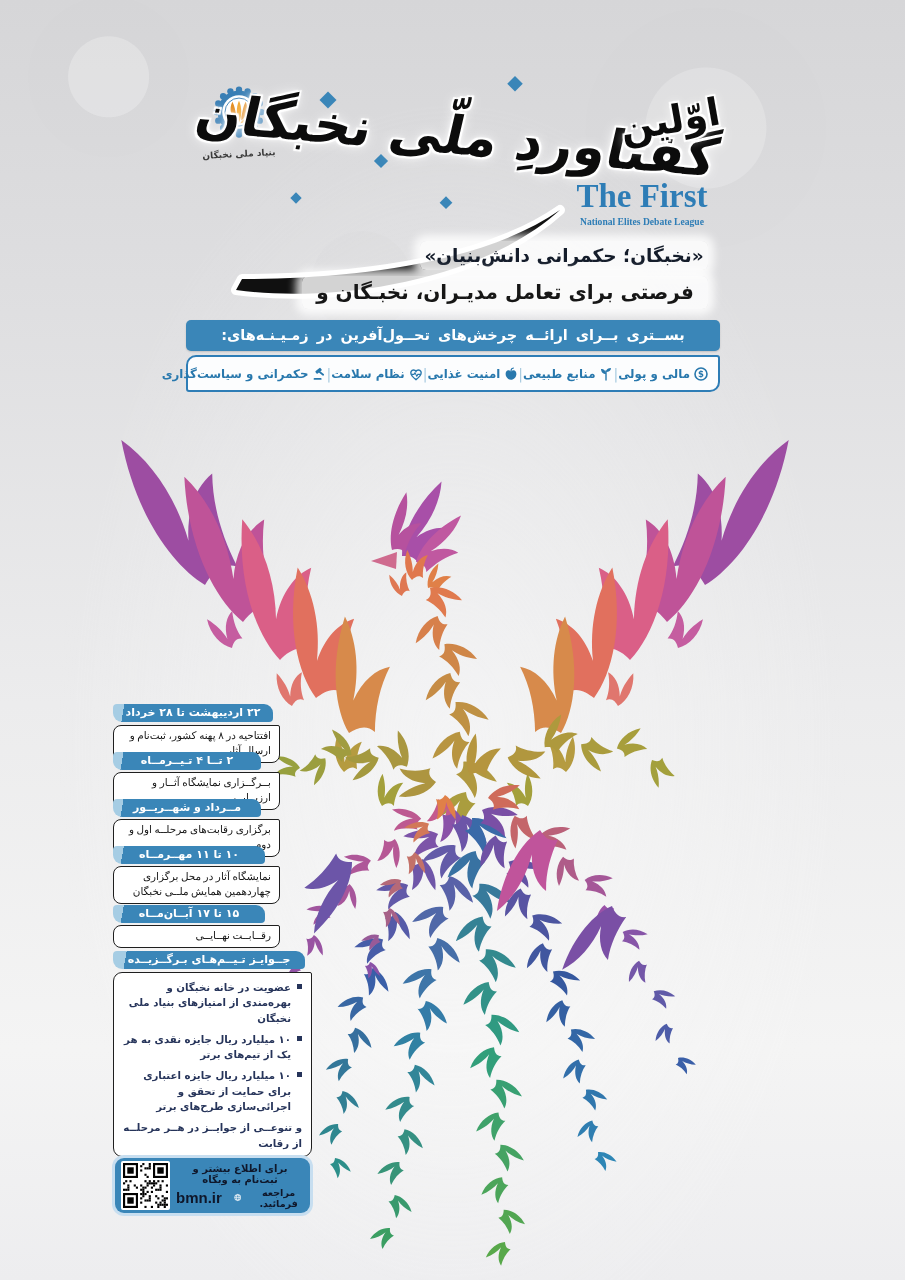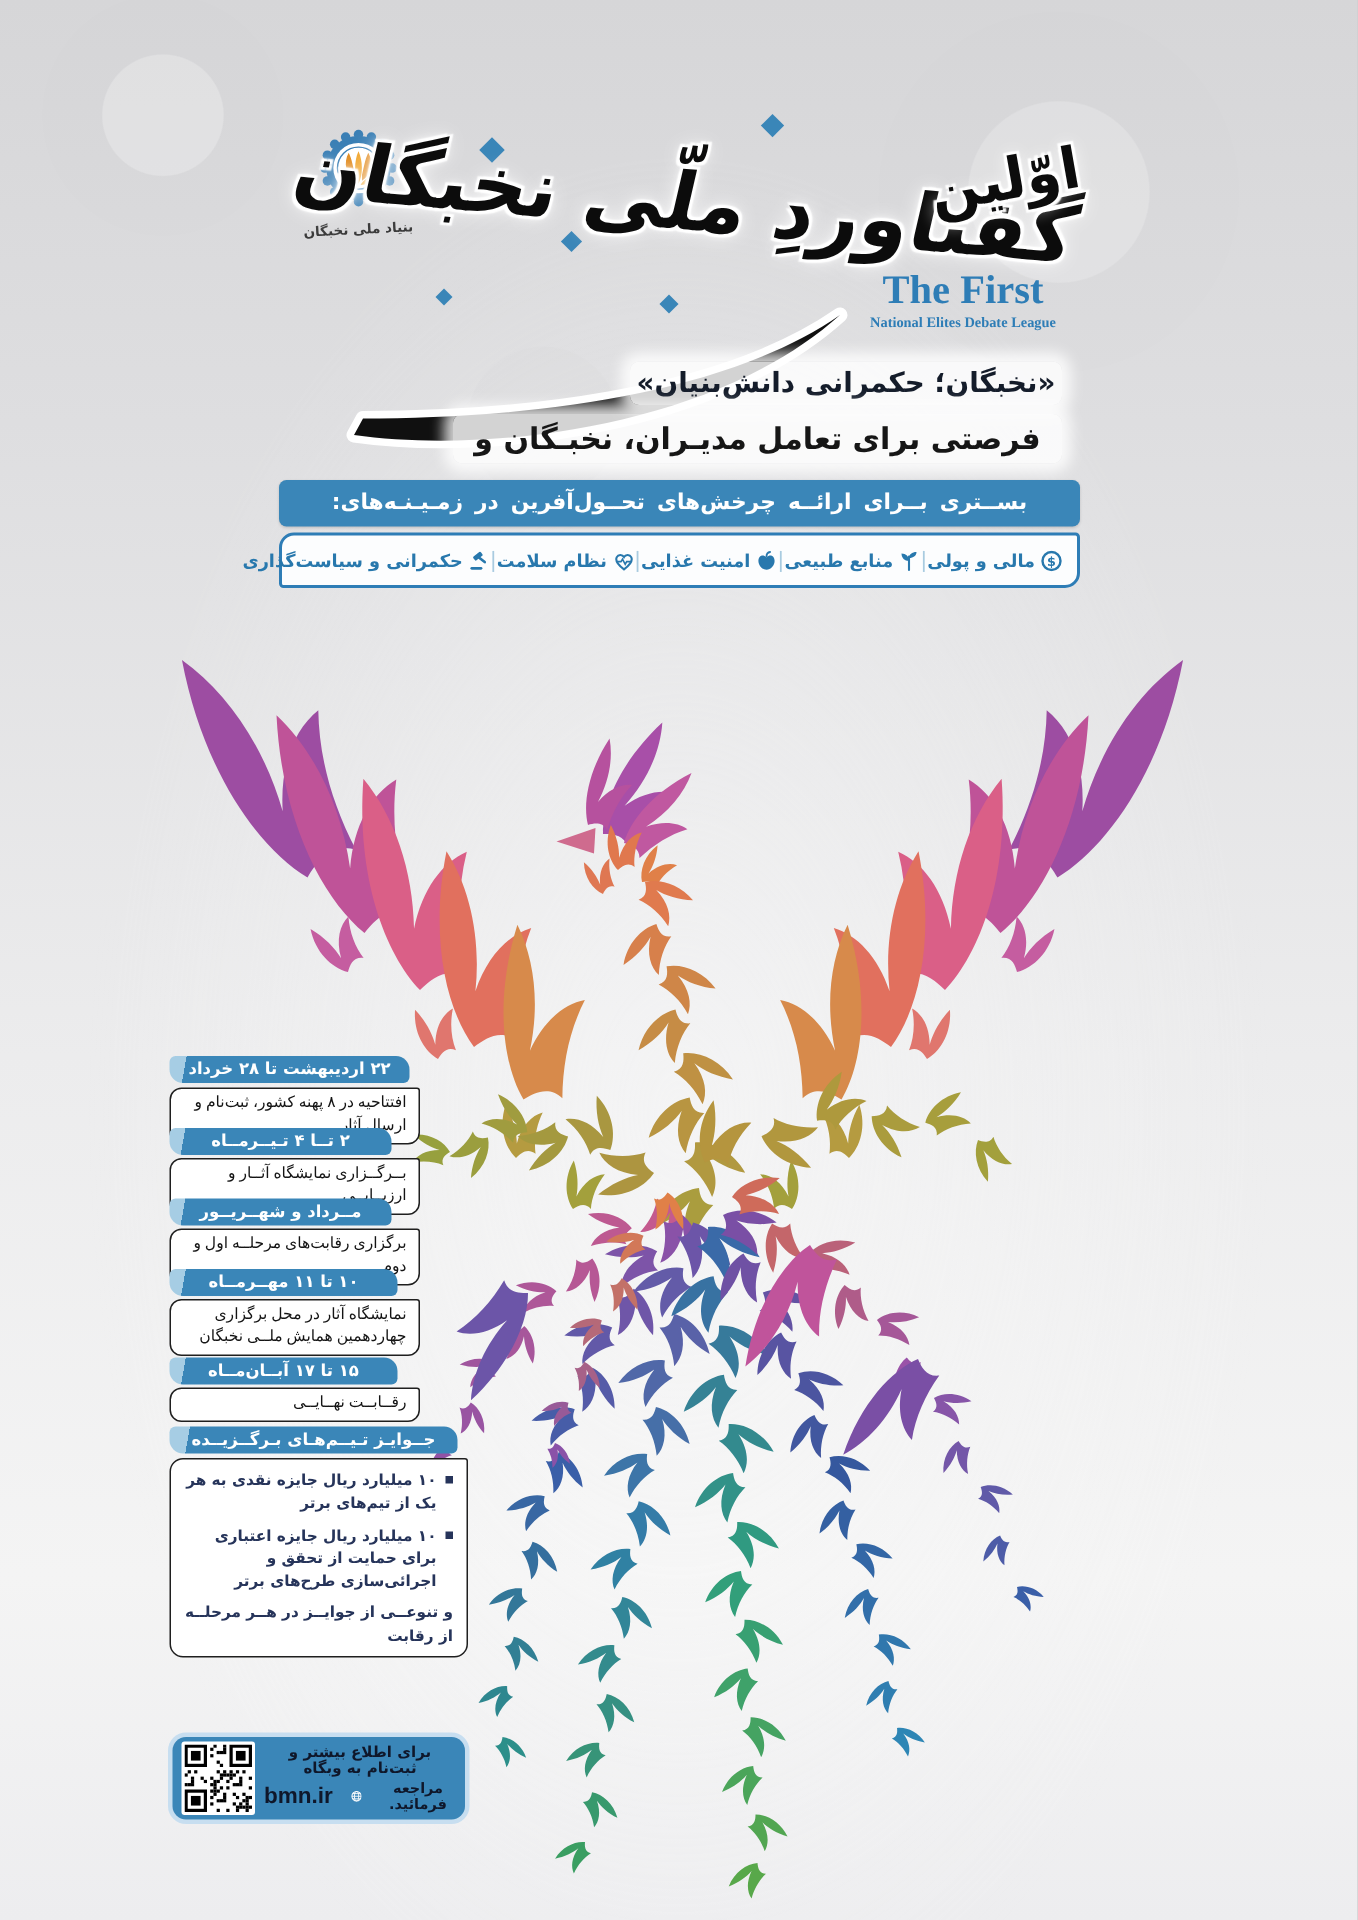--- a/index.html
+++ b/index.html
@@ -19,21 +19,21 @@
   
   .calli-wrap{position:absolute;left:198px;top:70px;width:530px;height:240px;}
   .calli-main{position:absolute;left:0;top:38px;width:520px;text-align:center;white-space:nowrap;
     font-size:53px;font-weight:bold;color:#0c0c0c;line-height:1.05;direction:rtl;
     transform:rotate(5deg) skewX(-8deg);
     text-shadow:0 0 3px #fff,0 0 6px #fff,2px 2px 1px #fff,-2px 2px 1px #fff,2px -2px 1px #fff,-2px -2px 1px #fff,0 0 14px #fff;}
   .first-word{position:absolute;left:618px;top:98px;width:104px;text-align:center;direction:rtl;
     font-size:38px;font-weight:bold;color:#0c0c0c;transform:rotate(-10deg);
     text-shadow:0 0 3px #fff,2px 2px 1px #fff,-2px 2px 1px #fff,2px -2px 1px #fff,-2px -2px 1px #fff,0 0 12px #fff;}
   .eng-block{position:absolute;left:572px;top:180px;width:140px;text-align:center;}
-  .eng-title{font-family:"Liberation Serif","DejaVu Serif",serif;font-size:27px;font-weight:bold;color:#2e7db6;line-height:1;}
+  .eng-title{font-family:"Liberation Serif","DejaVu Serif",serif;font-size:33px;font-weight:bold;color:#2e7db6;line-height:1;}
   .eng-sub{font-family:"Liberation Serif","DejaVu Serif",serif;font-size:9.6px;font-weight:bold;color:#2e7db6;margin-top:3px;}
   .halo{background:rgba(255,255,255,.82);box-shadow:0 0 9px 6px rgba(255,255,255,.82);border-radius:6px;}
   .slogan{position:absolute;left:420px;top:241px;width:288px;height:29px;line-height:29px;text-align:center;
     direction:rtl;font-size:18.5px;font-weight:800;color:#141c2a;}
   .tagline{position:absolute;left:302px;top:276px;width:406px;height:33px;line-height:33px;text-align:center;
     direction:rtl;font-size:20px;font-weight:700;color:#161616;}
   .band{position:absolute;left:186px;top:320px;width:534px;height:31px;line-height:31px;background:#3a86b8;
     border-radius:5px;color:#fff;direction:rtl;text-align:center;font-size:14.5px;font-weight:700;word-spacing:3px;
     box-shadow:0 1px 2px rgba(0,0,0,.15);}
   .topics{position:absolute;left:186px;top:355px;width:534px;height:37px;background:#fcfdfe;border:2px solid #2e7db6;
@@ -327,20 +327,21 @@
     <div class="pill" style="top:846px;width:152px;">۱۰ تا ۱۱ مهــرمــاه</div>
     <div class="tbox" style="top:866px;padding-left:16px;">نمایشگاه آثار در محل برگزاری چهاردهمین همایش ملــی نخبگان</div>
 
     <div class="pill" style="top:905px;width:152px;">۱۵ تا ۱۷ آبــان‌مــاه</div>
     <div class="tbox" style="top:925px;">رقــابــت نهــایــی</div>
 
     <div class="pill" style="top:951px;width:192px;">جــوایـز تـیــم‌هـای بـرگــزیــده</div>
   </div>
 
   <div class="prize-box">
+    <div class="prize-item">عضویت در خانه نخبگان و بهره‌مندی از امتیازهای بنیاد ملی نخبگان</div>
     <div class="prize-item">۱۰ میلیارد ریال جایزه نقدی به هر یک از تیم‌های برتر</div>
     <div class="prize-item">۱۰ میلیارد ریال جایزه اعتباری برای حمایت از تحقق و اجرائی‌سازی طرح‌های برتر</div>
     <div class="prize-note">و تنوعــی از جوایــز در هــر مرحلــه از رقابت</div>
   </div>
 
   <div class="footer-bar">
     <div class="qr">
       <svg id="qr" width="45" height="45" viewBox="0 0 21 21">
           <rect x="0" y="0" width="21" height="21" fill="#fff"></rect>
           <rect x="0" y="0" width="7" height="7" fill="#000"></rect>

